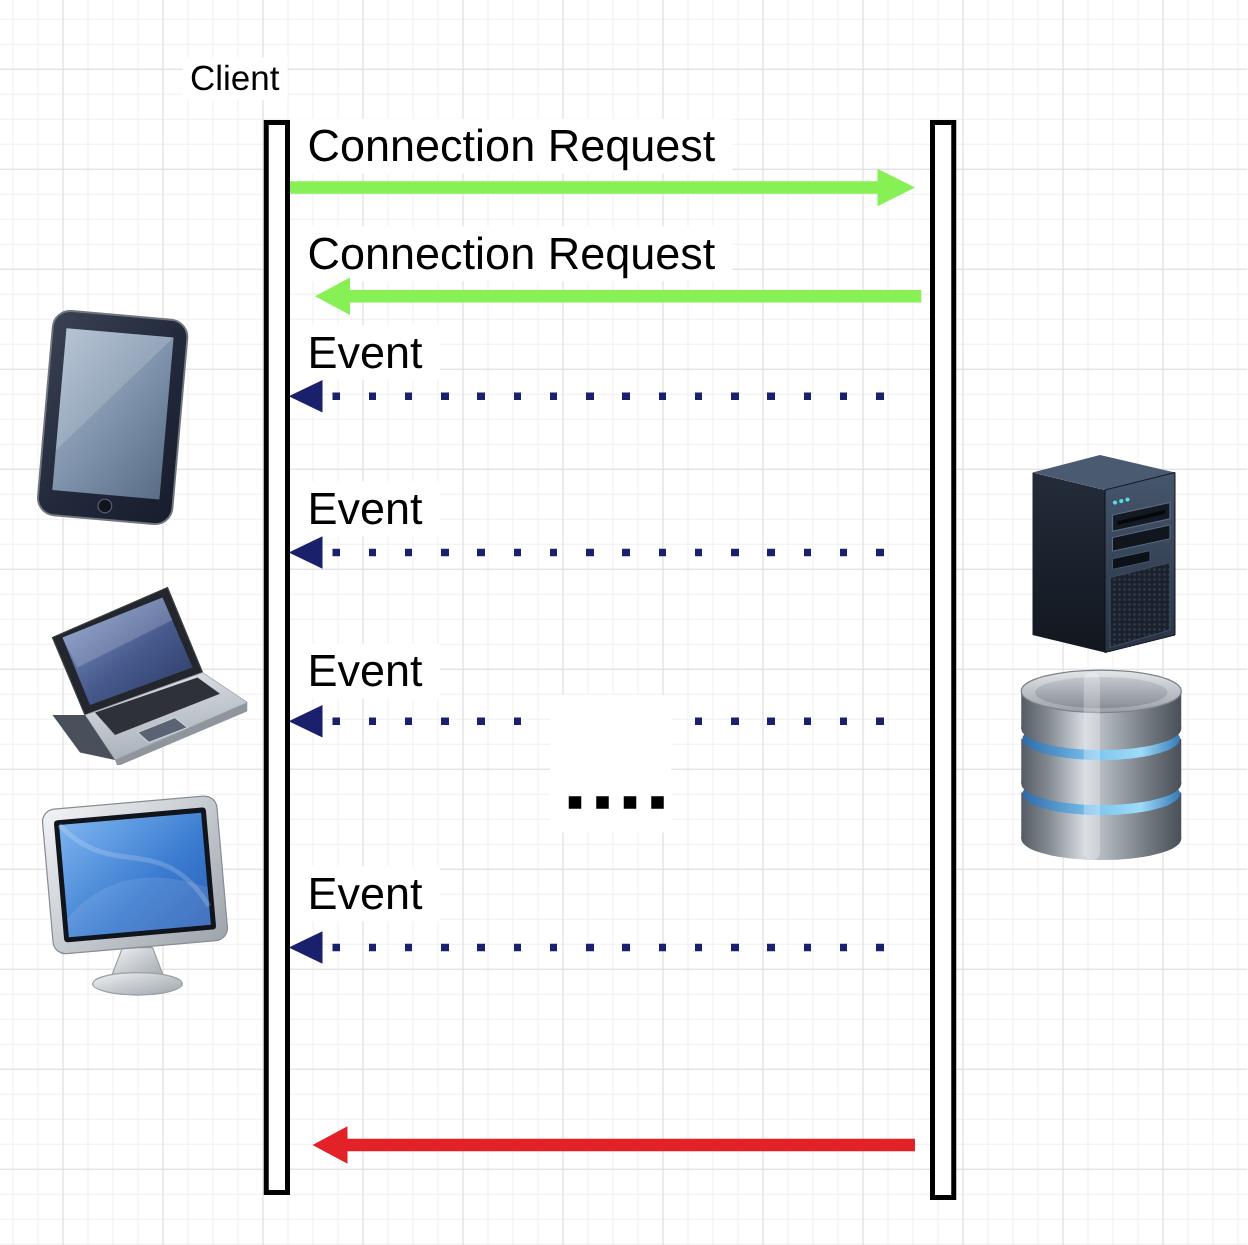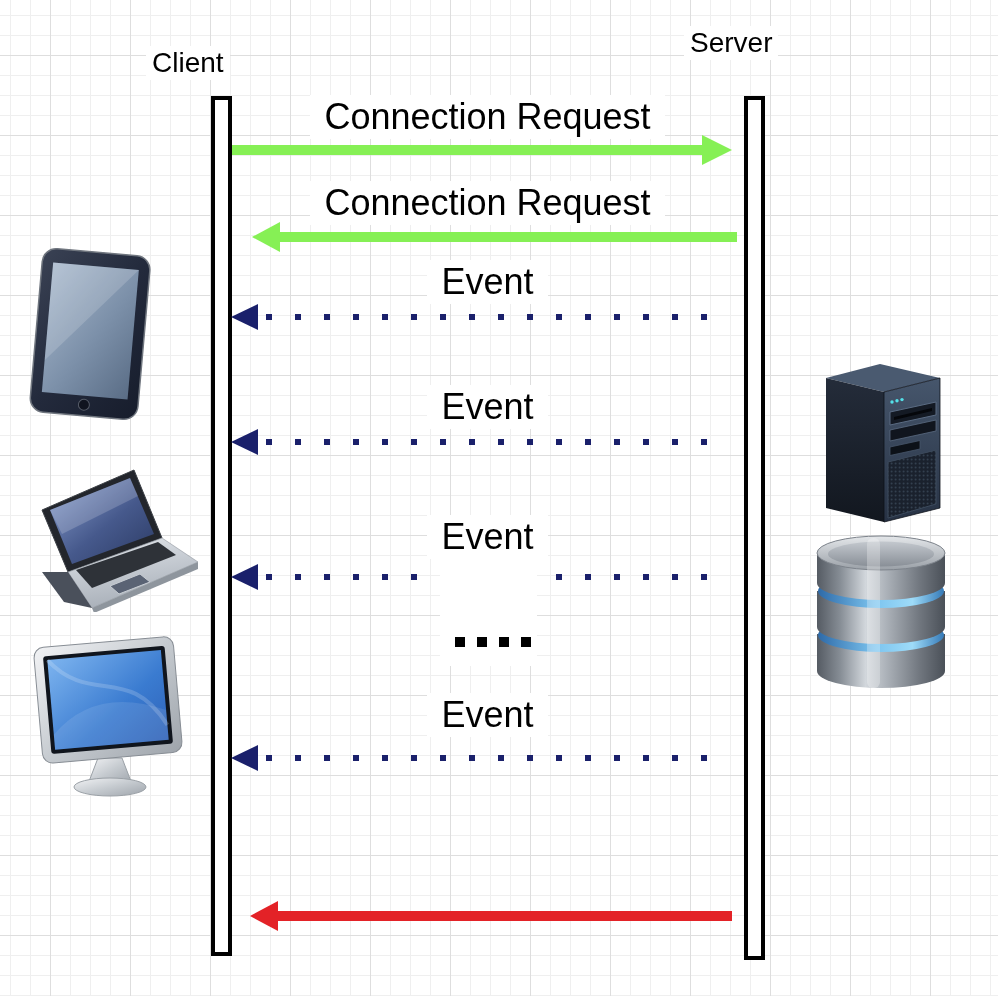--- a/index.html
+++ b/index.html
@@ -10,21 +10,21 @@
       linear-gradient(to right,#dedede 1px,transparent 1px),
       linear-gradient(to bottom,#dedede 1px,transparent 1px),
       linear-gradient(to right,#efefef 1px,transparent 1px),
       linear-gradient(to bottom,#efefef 1px,transparent 1px);
     background-size:80px 80px,80px 80px,20px 20px,20px 20px;
     background-position:50px 55px,50px 55px,10px 15px,10px 15px;
   }
   .actor-label{position:absolute;font-size:28px;color:#000;background:#fff;padding:1px 6px;white-space:nowrap;}
   .lifeline{position:absolute;top:96px;width:13px;height:852px;background:#fff;border:4px solid #000;}
   .lifeline.server{height:856px;}
-  .msg-label{position:absolute;left:232px;width:511px;text-align:center;}
+  .msg-label{position:absolute;left:232px;width:511px;text-align:left;}
   .msg-label span{display:inline-block;background:#fff;padding:1px 14px;font-size:36px;color:#000;white-space:nowrap;}
   .shaft{position:absolute;height:10px;}
   .shaft.green{background:#86f055;}
   .shaft.red{background:#e32227;}
   .head{position:absolute;width:0;height:0;}
   .head.right-green{border-top:15px solid transparent;border-bottom:15px solid transparent;border-left:30px solid #86f055;}
   .head.left-green{border-top:15px solid transparent;border-bottom:15px solid transparent;border-right:28px solid #86f055;}
   .head.left-red{border-top:15px solid transparent;border-bottom:15px solid transparent;border-right:28px solid #e32227;}
   .head.left-navy{border-top:13px solid transparent;border-bottom:13px solid transparent;border-right:27px solid #1a206b;}
   .dots{position:absolute;height:6px;width:447px;left:266px;
@@ -34,21 +34,20 @@
   .ellipsis .sq{position:absolute;top:0;width:10px;height:10px;background:#000;display:block;}
   .sr{position:absolute;width:1px;height:1px;overflow:hidden;clip:rect(0 0 0 0);white-space:nowrap;}
   .icon{position:absolute;}
 </style>
 </head>
 <body>
 
 <div class="stage">
 
   <div class="actor-label" style="left:146px;top:46px;">Client</div>
-  <div class="actor-label" style="left:684px;top:26px;">Server</div>
 
   <div class="lifeline" style="left:211px;"></div>
   <div class="lifeline server" style="left:744px;"></div>
 
   <div class="msg-label" style="top:95px;"><span>Connection Request</span></div>
   <div class="shaft green" style="left:232px;top:145px;width:471px;"></div>
   <div class="head right-green" style="left:702px;top:135px;"></div>
 
   <div class="msg-label" style="top:181px;"><span>Connection Request</span></div>
   <div class="head left-green" style="left:252px;top:222px;"></div>

